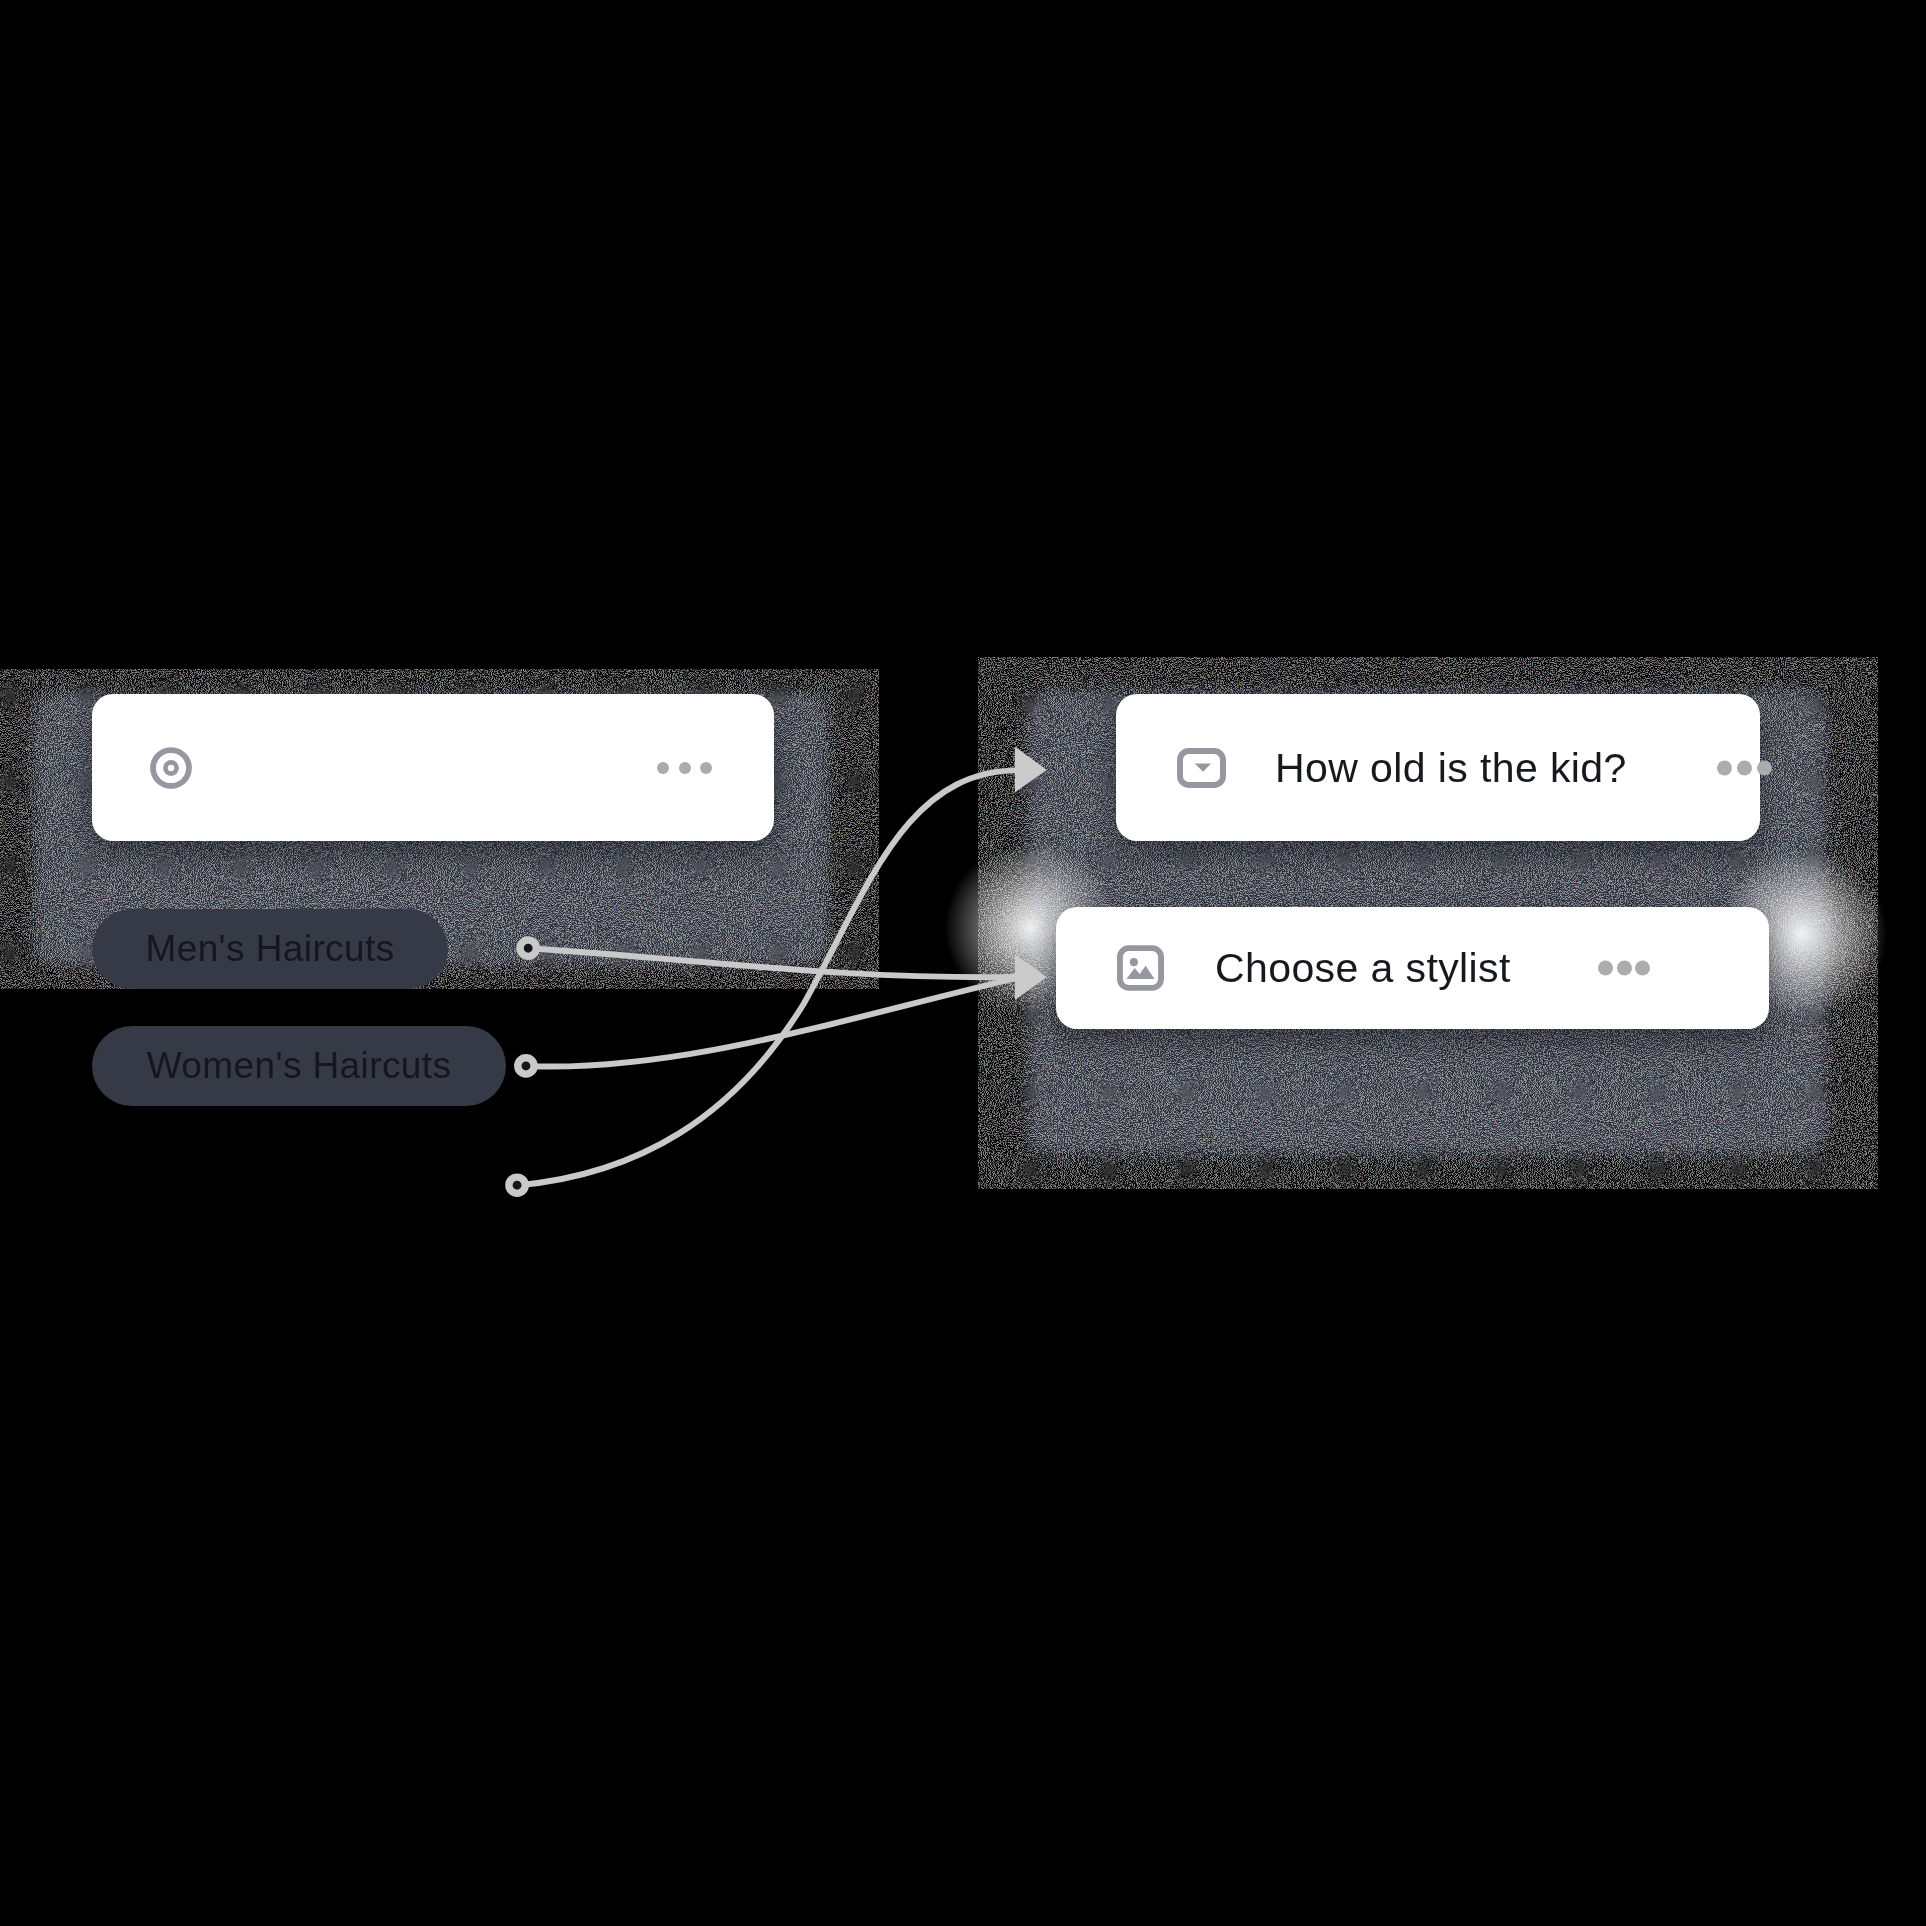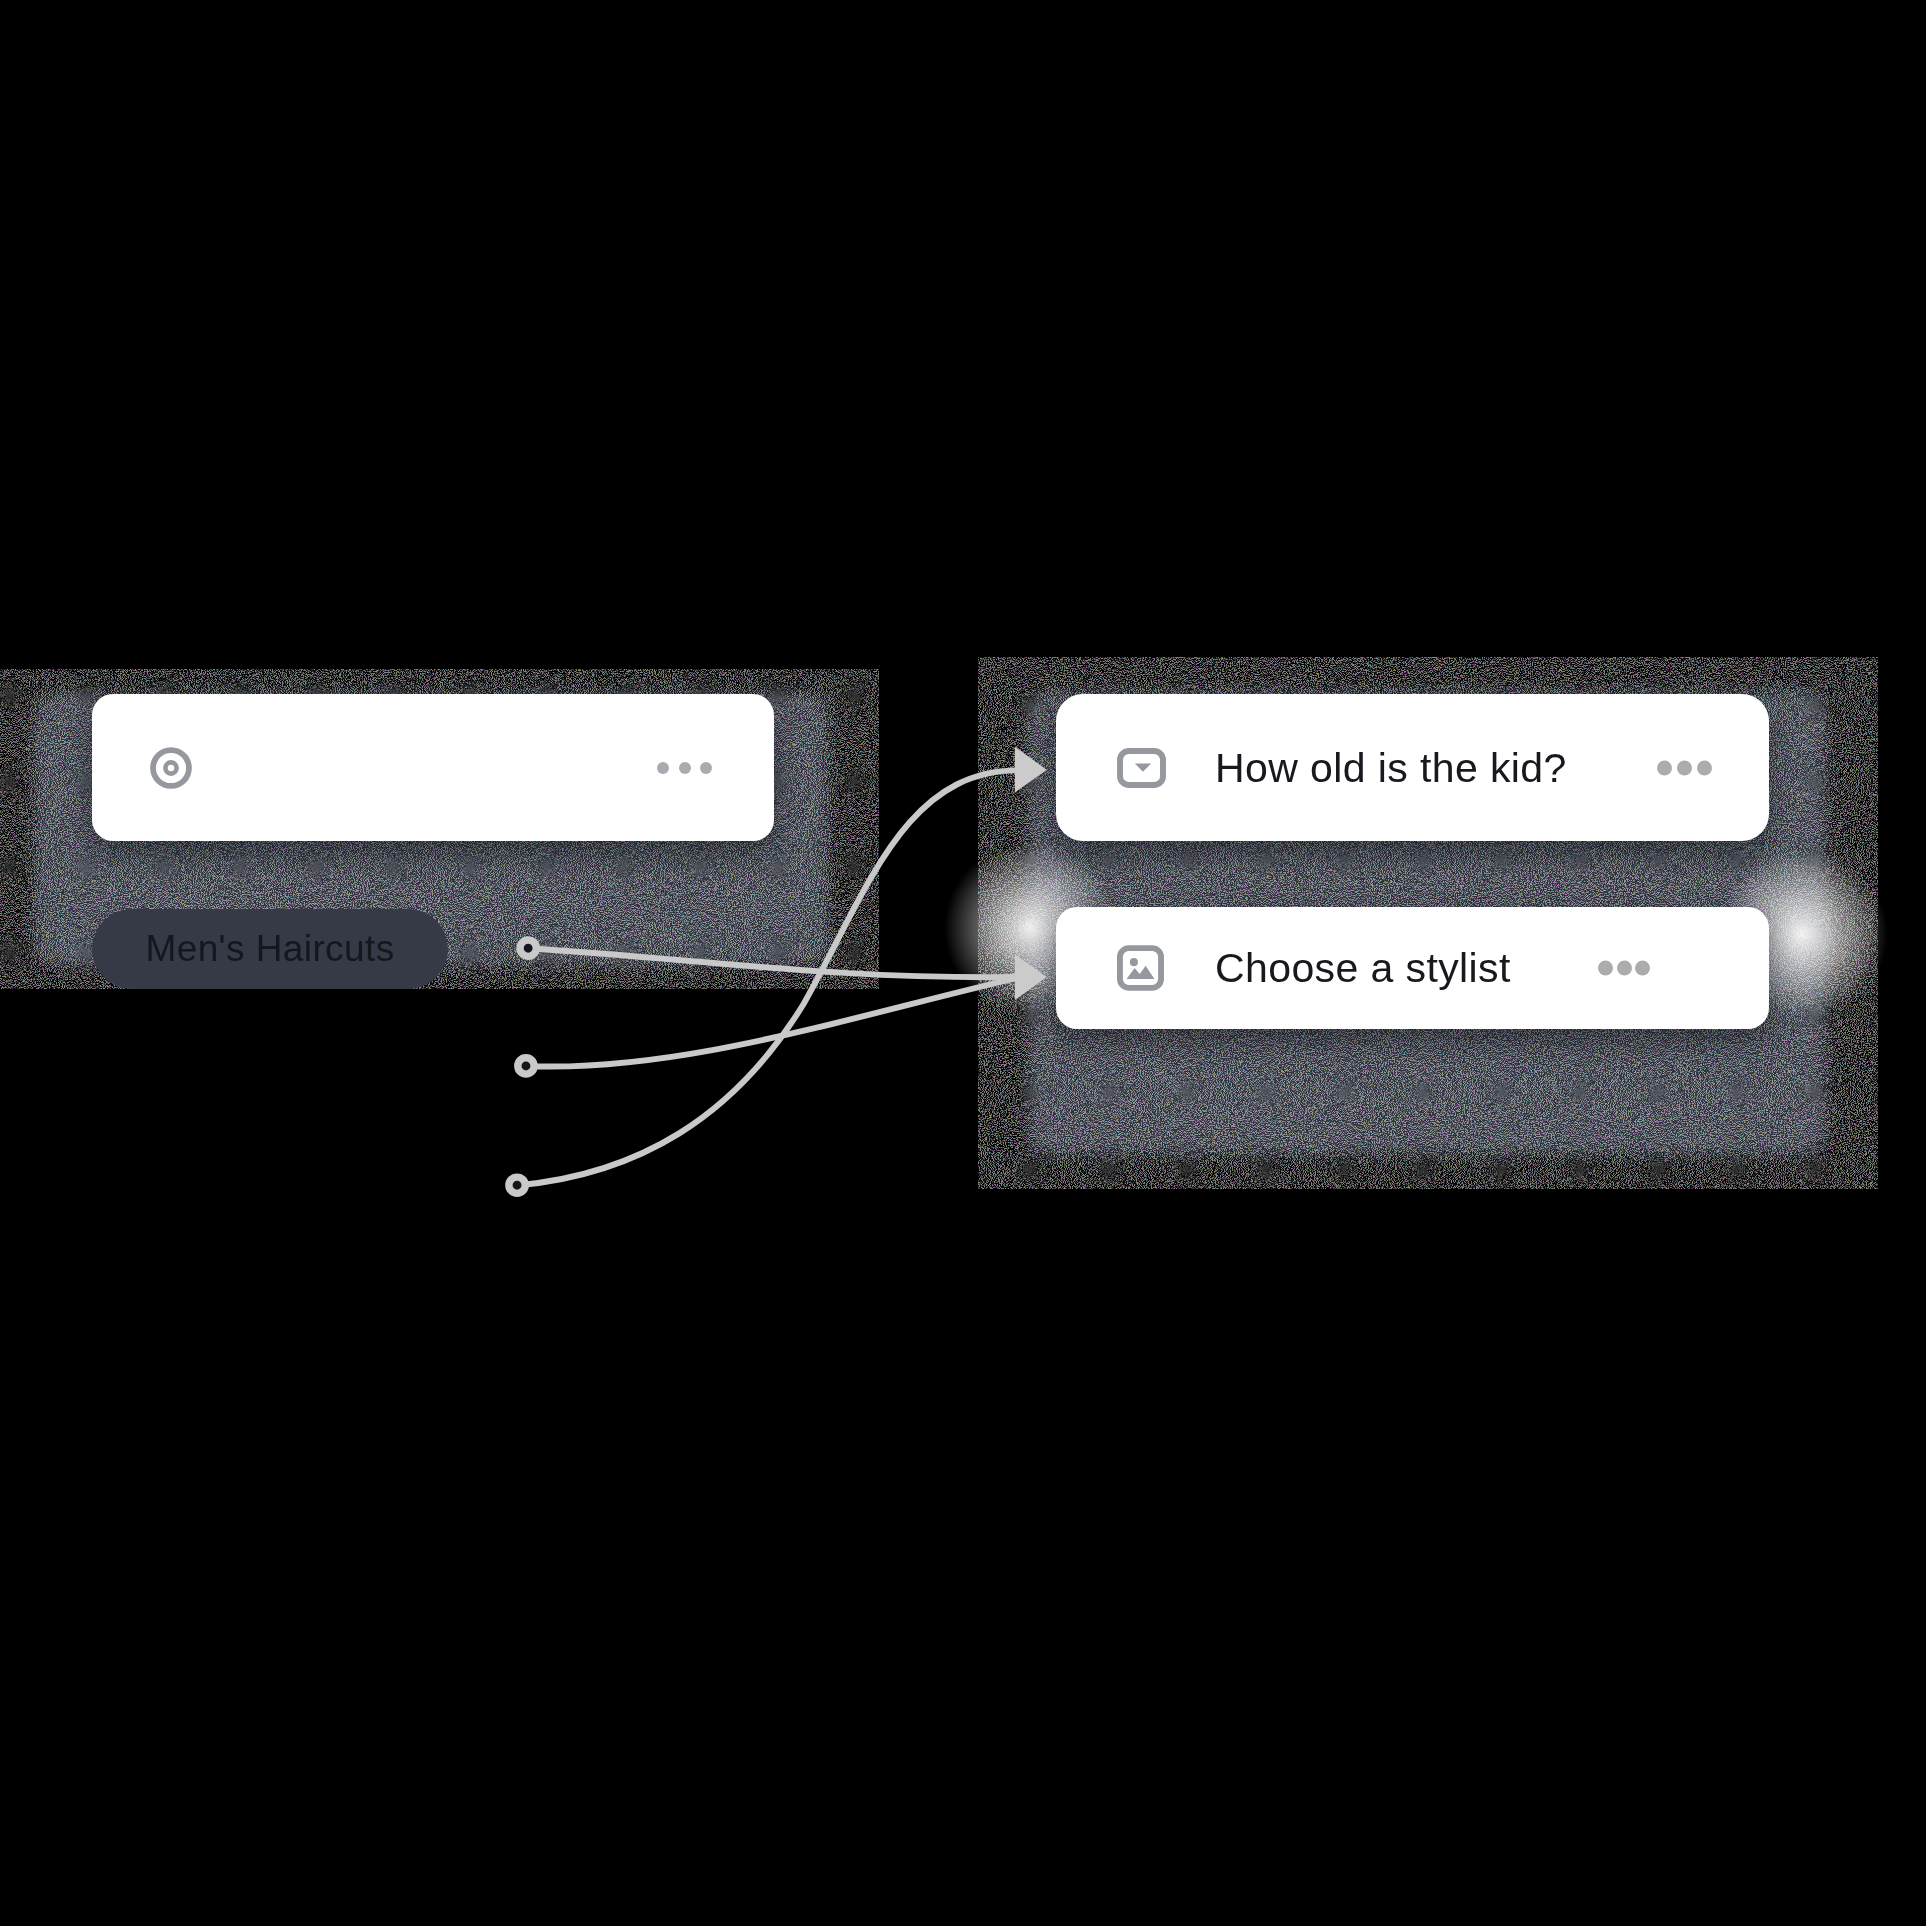--- a/index.html
+++ b/index.html
@@ -13,21 +13,21 @@
   .band-right{left:1028px;top:690px;width:799px;height:465px;}
   svg.noise,svg.wires{position:absolute;left:0;top:0;pointer-events:none;}
   .glow{position:absolute;width:178px;height:178px;
     background:radial-gradient(circle,rgba(255,255,255,.92) 0%,rgba(255,255,255,.38) 40%,rgba(255,255,255,0) 68%);}
   .glow-left{left:941px;top:839px;}
   .glow-right{left:1713px;top:845px;}
 
   
   .card{position:absolute;background:#fff;border-radius:21px;box-shadow:0 12px 28px rgba(8,10,16,.45);}
   .card-service{left:92px;top:694px;width:682px;height:147px;}
-  .card-question{left:1056px;top:694px;width:713px;height:147px;border-radius:27px;}
+  .card-question{left:1116px;top:694px;width:644px;height:147px;}
   .card-stylist{left:1056px;top:907px;width:713px;height:122px;}
   .card-title{position:absolute;top:50%;transform:translateY(-50%);
     font-size:41px;color:#17191f;white-space:nowrap;letter-spacing:0.4px;}
   .card-service .card-title{left:134px;font-size:42px;}
   .card-question .card-title,.card-stylist .card-title{left:159px;}
   .icon{position:absolute;top:50%;transform:translateY(-50%);}
   .icon-target{left:56px;width:46px;height:46px;}
   .icon-dropdown{left:61px;width:49px;height:40px;}
   .icon-image{left:61px;width:47px;height:46px;}
   .menu{position:absolute;top:50%;transform:translateY(-50%);display:flex;align-items:center;}
@@ -78,20 +78,23 @@
     <div class="menu">
       <span class="d"></span>
         <span class="d"></span>
         <span class="d"></span>
     </div>
   </div>
 
   <div class="pill pill-mens">
     <span>Men's Haircuts</span>
   </div>
+  <div class="pill pill-womens">
+    <span>Women's Haircuts</span>
+  </div>
 
   <div class="card card-question">
     <svg class="icon icon-dropdown" viewBox="0 0 66 54">
       <rect x="4" y="4" width="58" height="46" rx="12" fill="none" stroke="#95989e" stroke-width="8"></rect>
       <polygon points="24,21 46,21 35,32" fill="#95989e"></polygon>
     </svg>
     <div class="card-title">How old is the kid?</div>
     <div class="menu">
       <span class="d"></span>
         <span class="d"></span>

